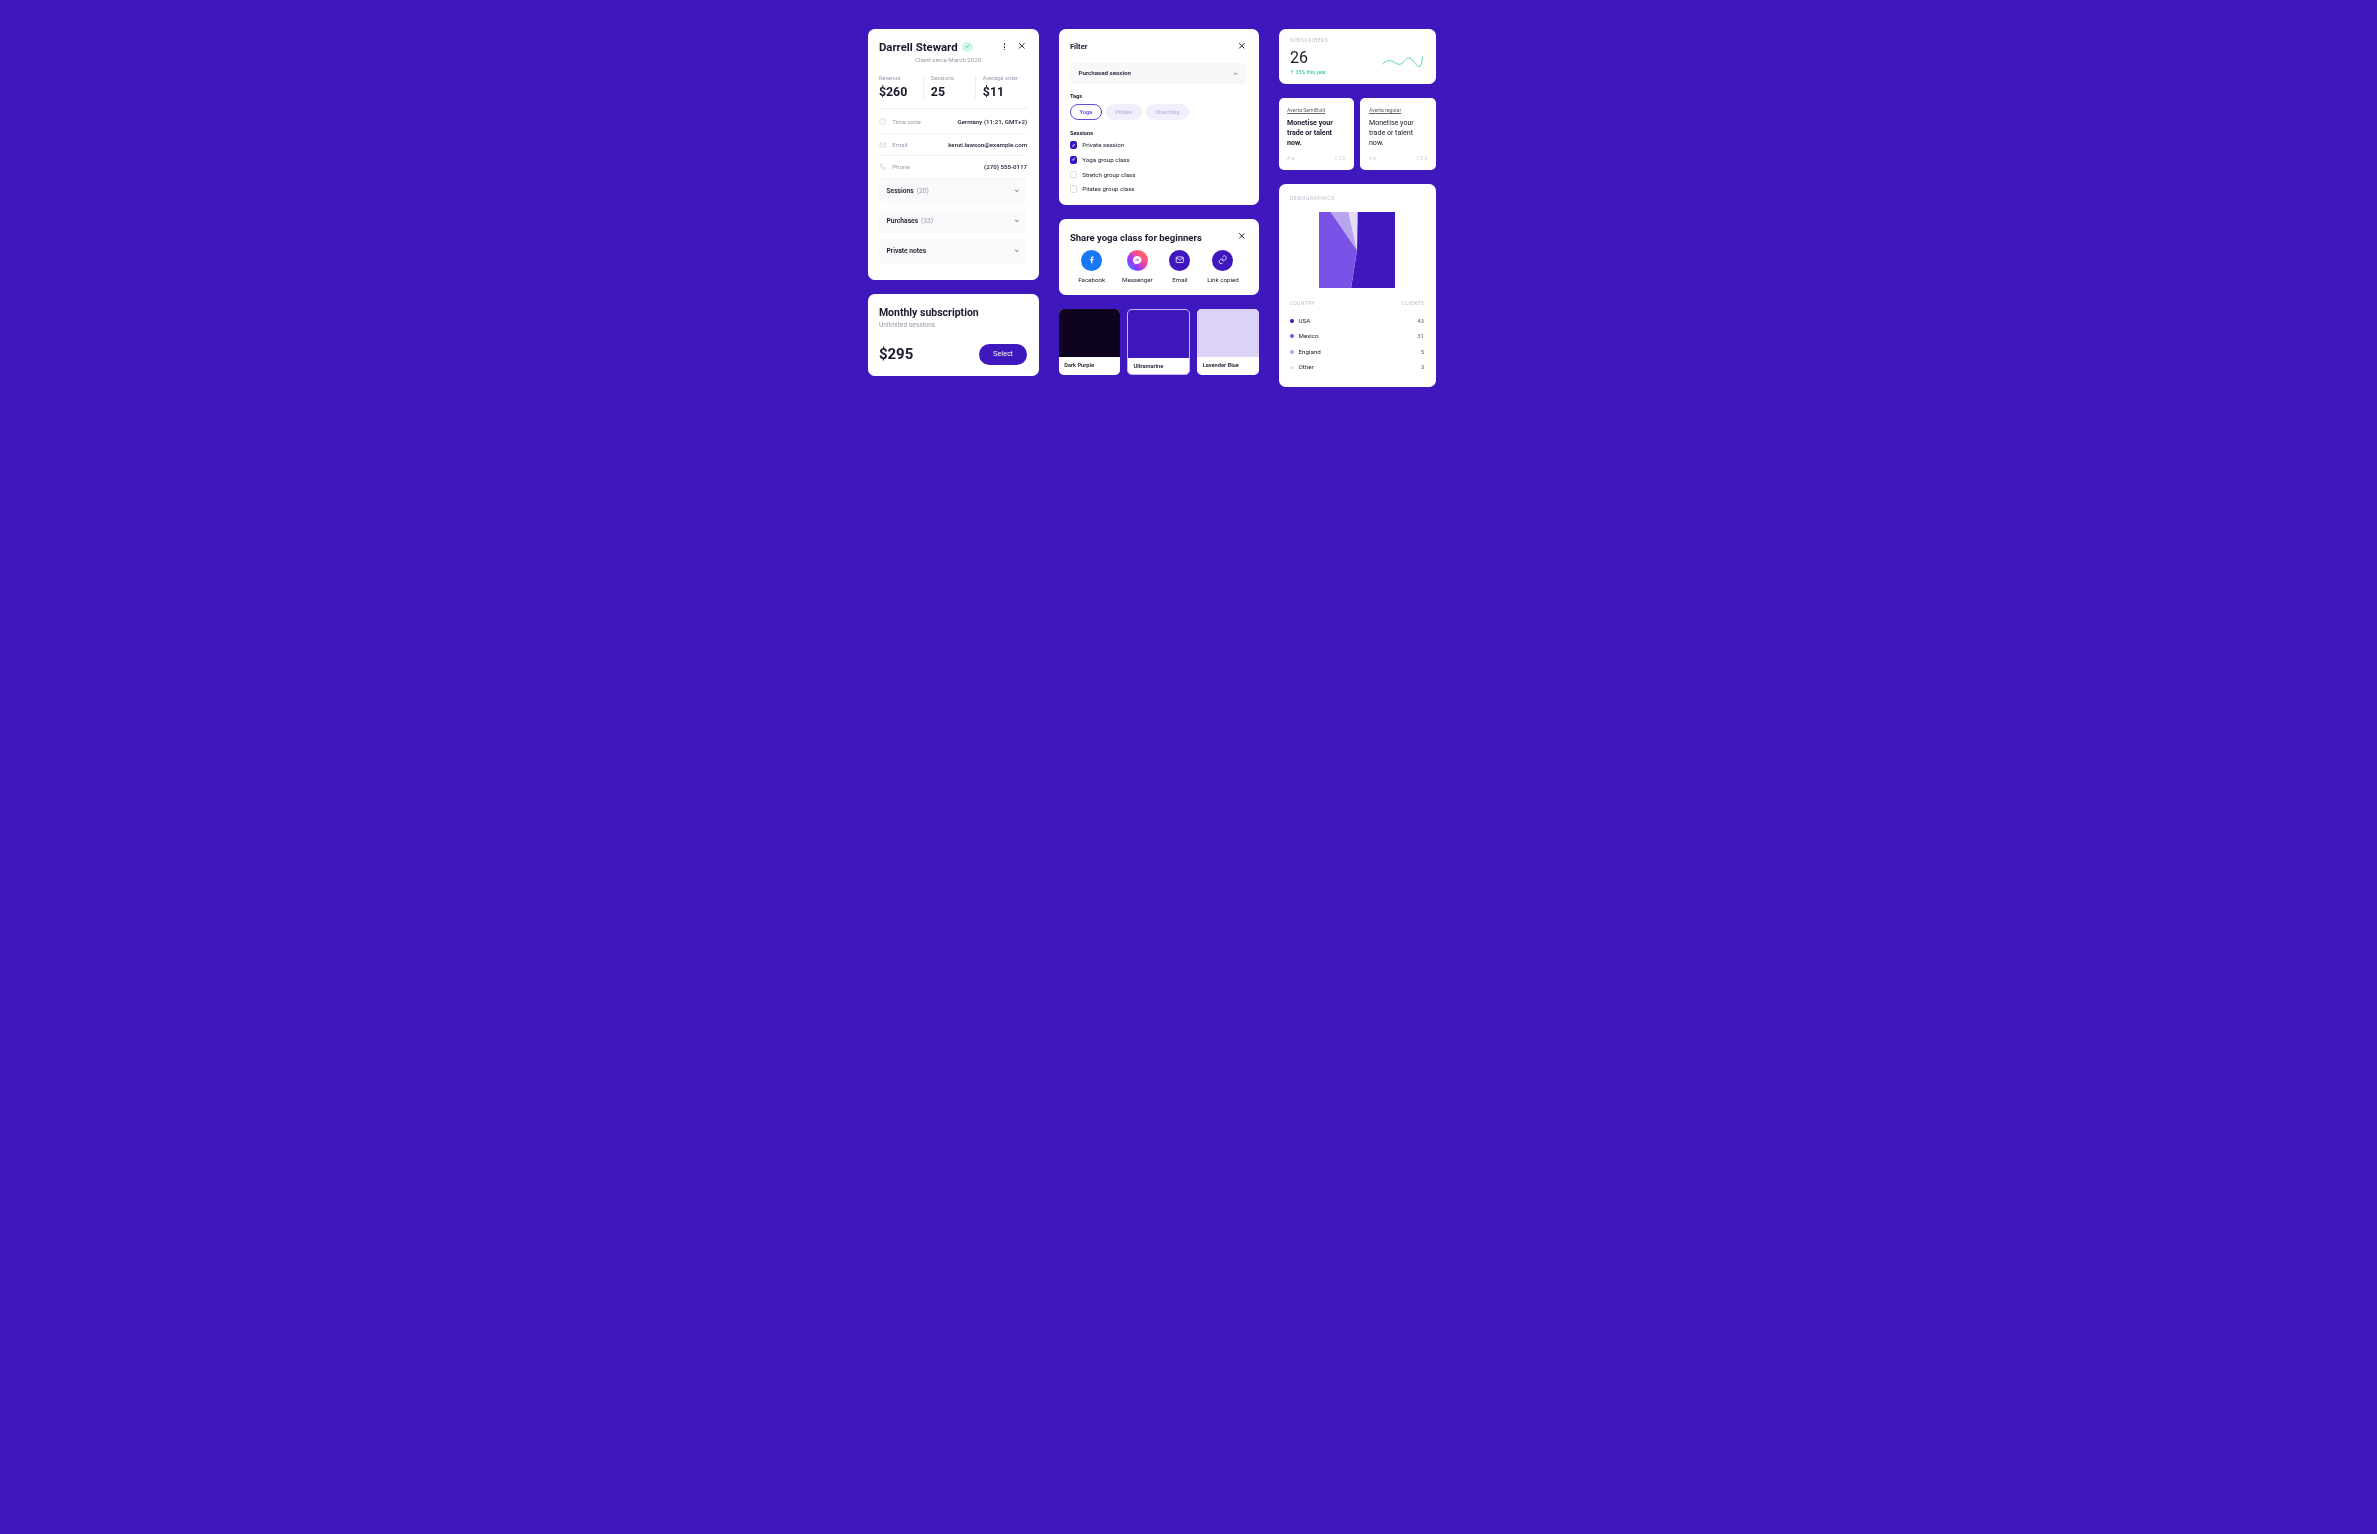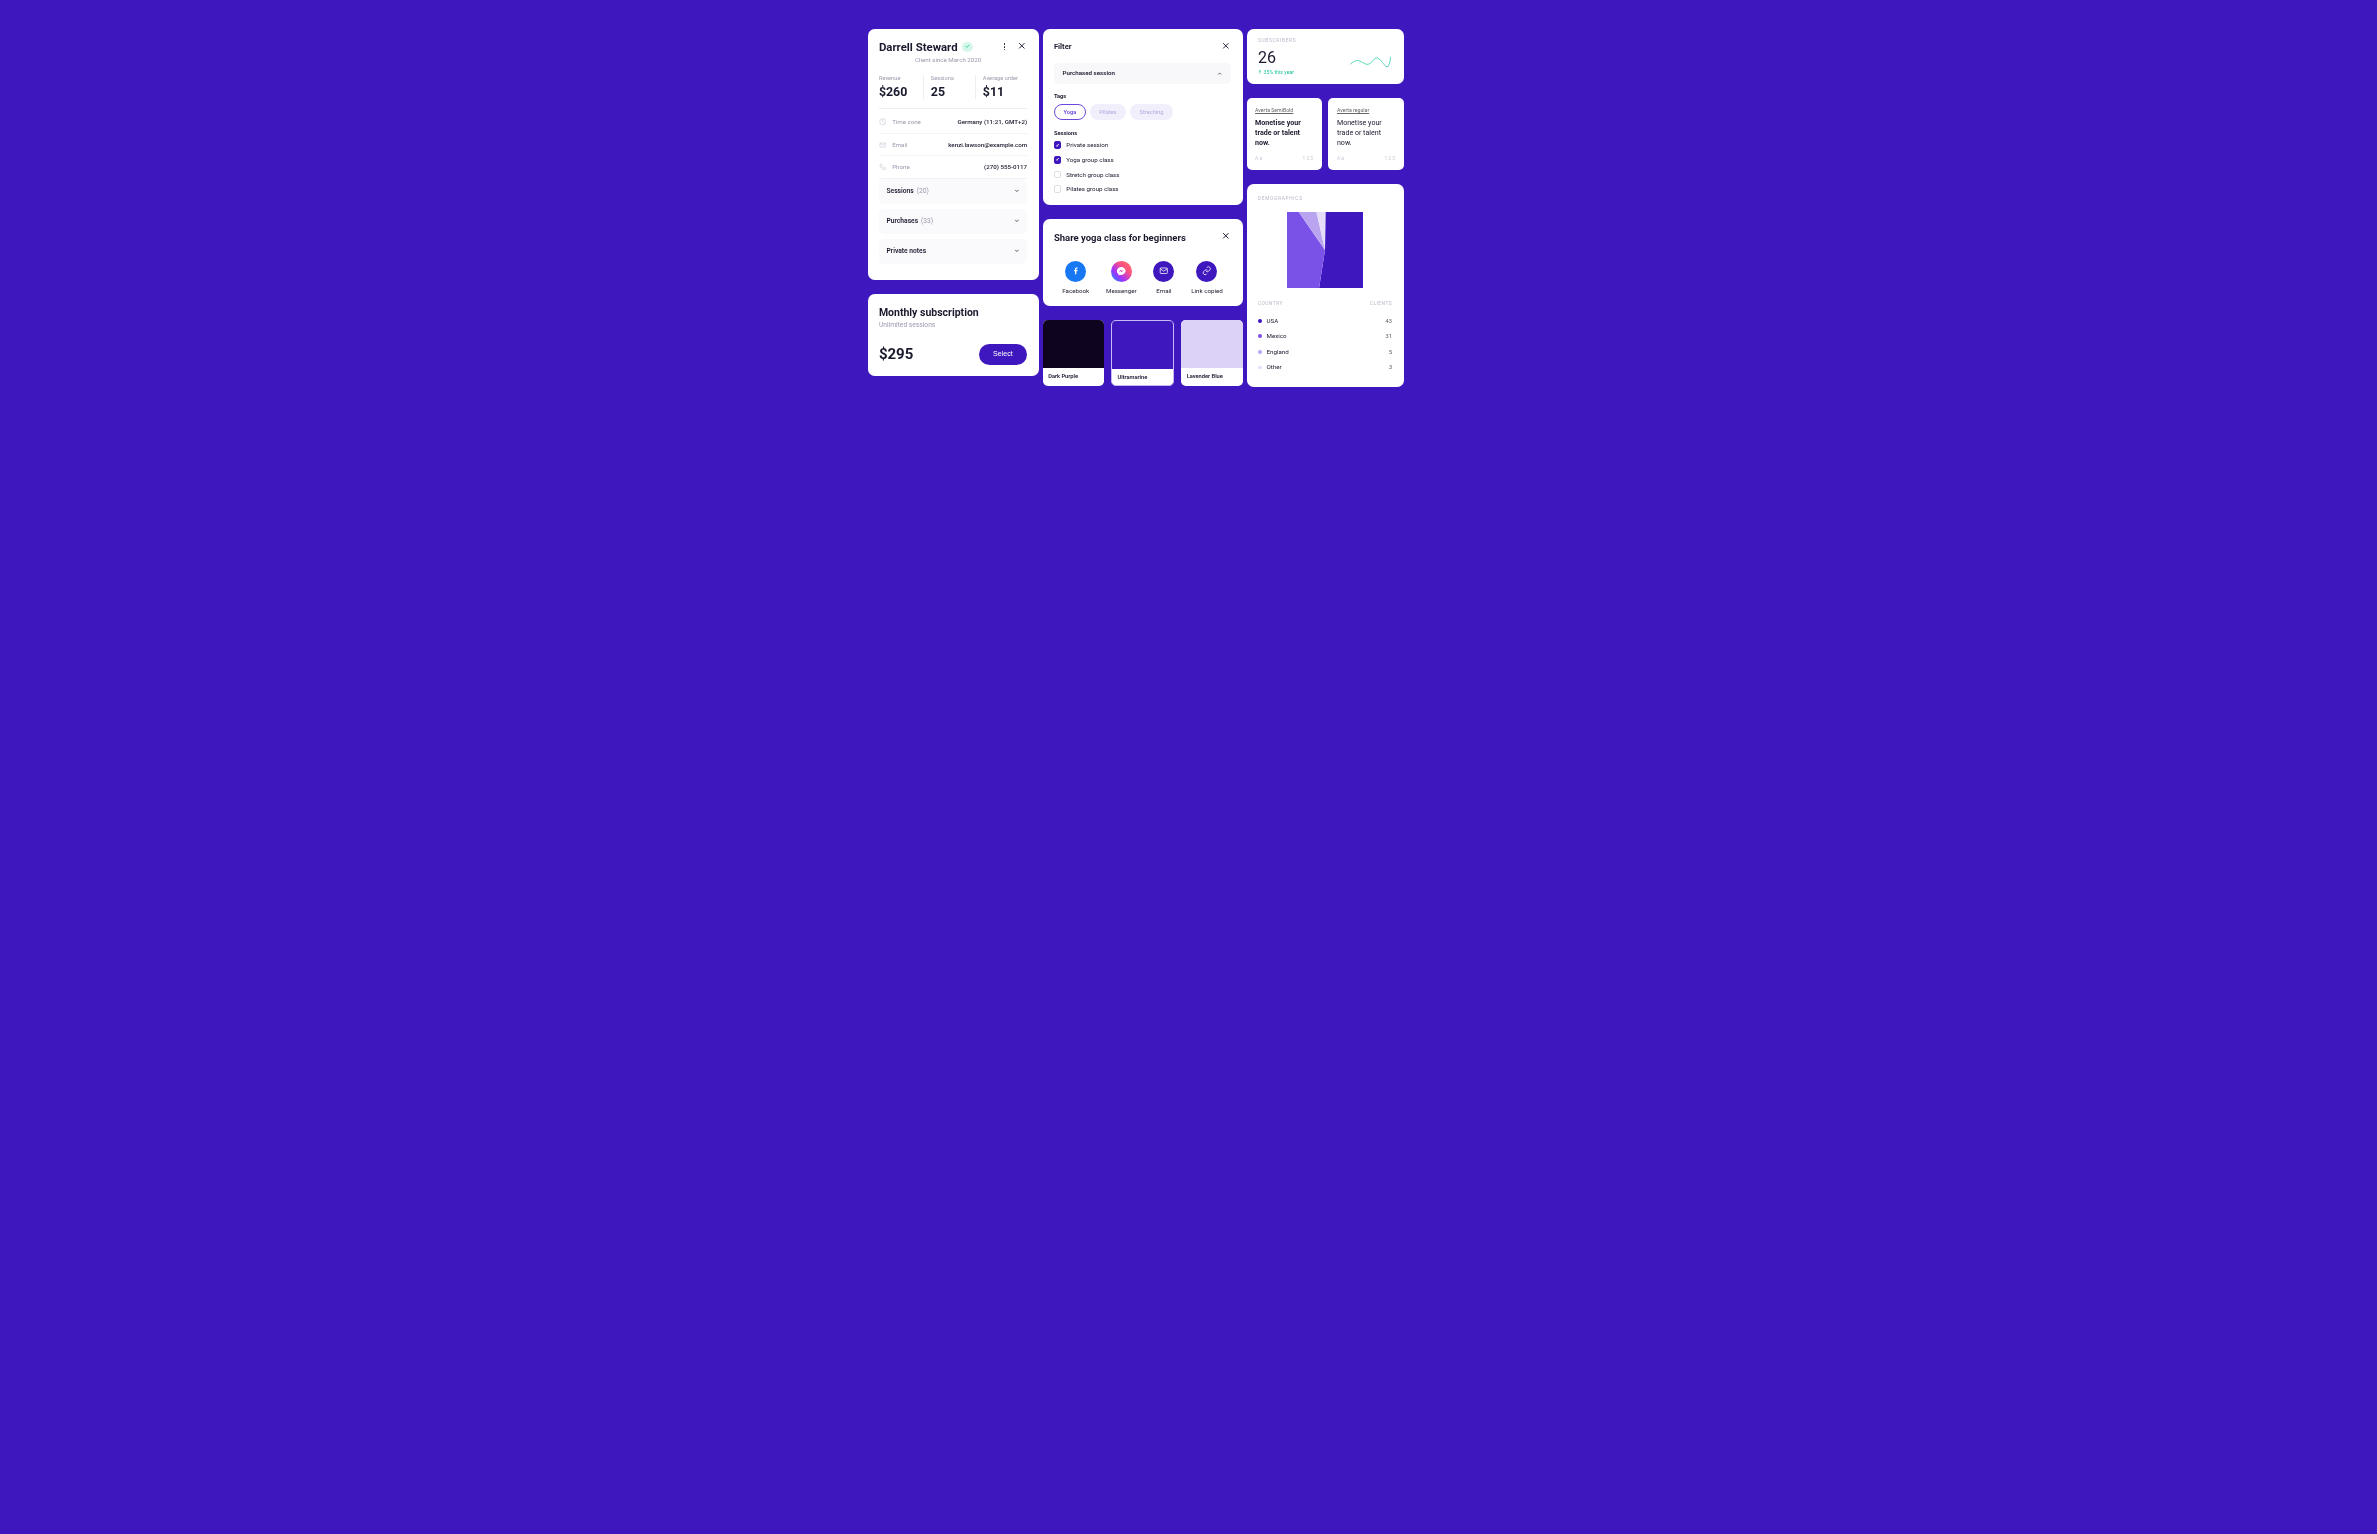--- a/index.html
+++ b/index.html
@@ -5,21 +5,21 @@
 * { box-sizing: border-box; margin: 0; padding: 0; }
 body {
   background: #3F17BE;
   font-family: -apple-system, BlinkMacSystemFont, 'Segoe UI', Roboto, sans-serif;
   padding: 28.5px;
   min-height: 100vh;
 }
 .grid {
   display: grid;
   grid-template-columns: 171px 200px 157px;
-  gap: 4px;
+  gap: 20px;
   max-width: 642px;
   margin: 0 auto;
 }
 .col { display: flex; flex-direction: column; gap: 14.3px; }
 .card {
   background: #fff;
   border-radius: 6.7px;
   padding: 11.4px;
 }
 
@@ -81,21 +81,21 @@
 .checklist { display: flex; flex-direction: column; gap: 6.7px; }
 .check-row { display: flex; align-items: center; gap: 4.8px; cursor: pointer; }
 .checkbox {
   width: 7.6px; height: 7.6px; border-radius: 1.9px; border: 0.5px solid #ddd;
   display: flex; align-items: center; justify-content: center; flex-shrink: 0;
 }
 .checkbox.checked { background: #3F17BE; border-color: #3F17BE; }
 .checkbox.checked::after { content: '✓'; color: #fff; font-size: 4.8px; font-weight: bold; }
 .check-label { font-size: 6.2px; color: #1a1a2e; }
 
-.share-header { display: flex; align-items: center; justify-content: space-between; margin-bottom: 17px; }
+.share-header { display: flex; align-items: center; justify-content: space-between; margin-bottom: 6px; }
 .share-title { font-size: 9.5px; font-weight: 700; color: #1a1a2e; }
 .share-options { display: flex; justify-content: space-around; }
 .share-opt { display: flex; flex-direction: column; align-items: center; gap: 4.8px; cursor: pointer; }
 .share-icon {
   width: 21px; height: 21px; border-radius: 50%;
   display: flex; align-items: center; justify-content: center;
 }
 .share-icon.fb { background: #1877F2; }
 .share-icon.msg { background: linear-gradient(45deg, #0099FF, #A033FF, #FF5280, #FF7061); }
 .share-icon.email { background: #3F17BE; }

